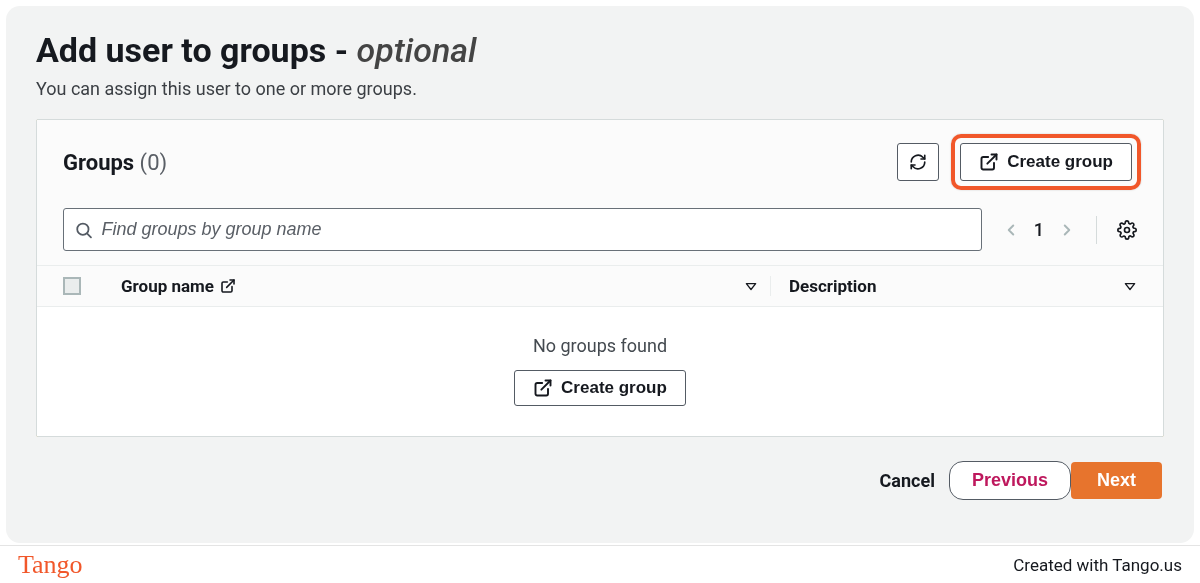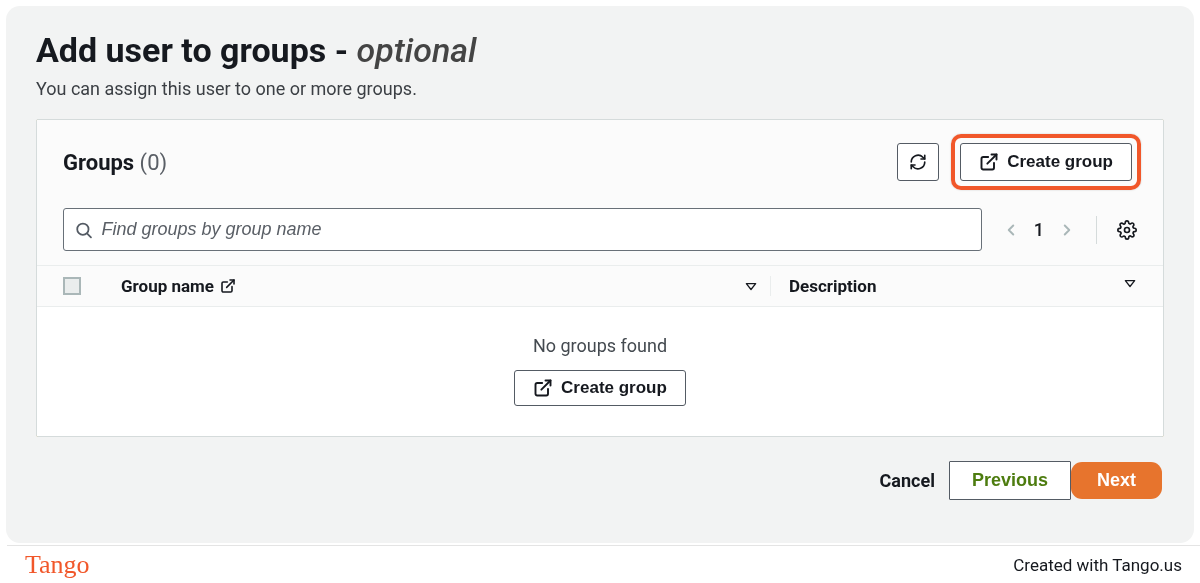--- a/index.html
+++ b/index.html
@@ -180,20 +180,21 @@
       align-items: center;
       gap: 6px;
     }
     .th-sort {
       margin-left: auto;
       display: flex;
     }
     .th-description {
       flex: 1;
       display: flex;
+      align-items: center;
       padding-left: 18px;
     }
     .th-description .th-sort {
       margin-left: auto;
     }
     .empty-state {
       padding: 28px 0 30px 0;
       text-align: center;
       background: #fff;
     }
@@ -225,41 +226,41 @@
     .ghost-link {
       font-size: 18px;
       font-weight: 700;
       color: #16191f;
       cursor: pointer;
       padding: 8px 14px;
     }
     .btn-outline {
       background: #fff;
       border: 1px solid #545b64;
-      border-radius: 1px;
+      border-radius: 14px;
       padding: 8px 22px;
       font-size: 18px;
       font-weight: 700;
-      color: #4d7c0f;
+      color: #be185d;
       cursor: pointer;
     }
     .btn-primary {
       background: #e7742d;
       border: none;
-      border-radius: 11px;
+      border-radius: 4px;
       padding: 8px 26px;
       font-size: 18px;
       font-weight: 700;
       color: #fff;
       cursor: pointer;
     }
     .bottom-bar {
       position: absolute;
       bottom: 0;
-      left: 7px;
+      left: 0;
       right: 0;
       height: 38px;
       border-top: 1px solid #e4e4e4;
       background: #fff;
       display: flex;
       align-items: center;
       justify-content: space-between;
       padding: 0 18px;
     }
     .tango-logo {

